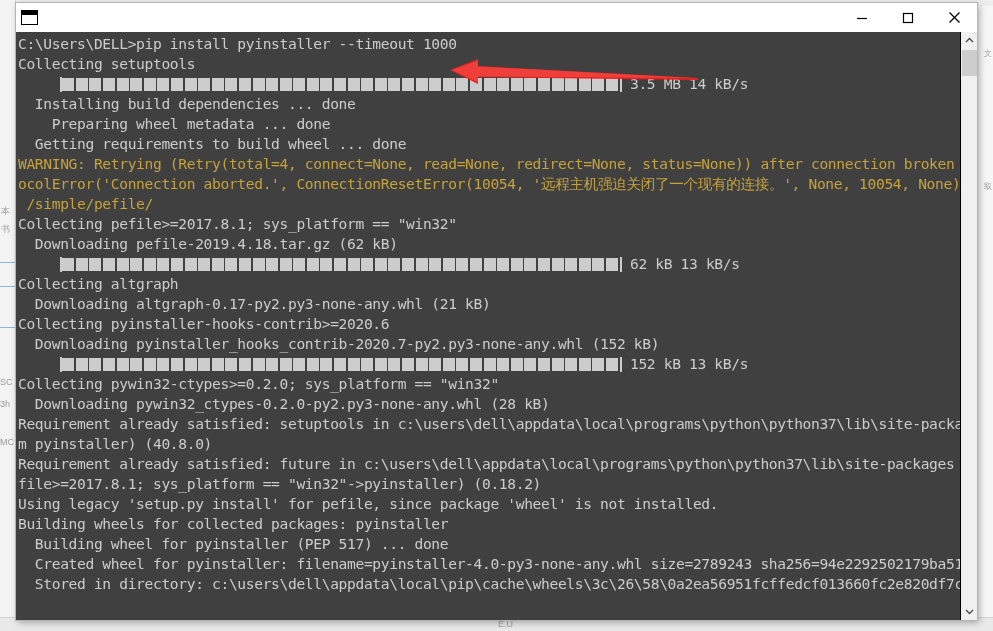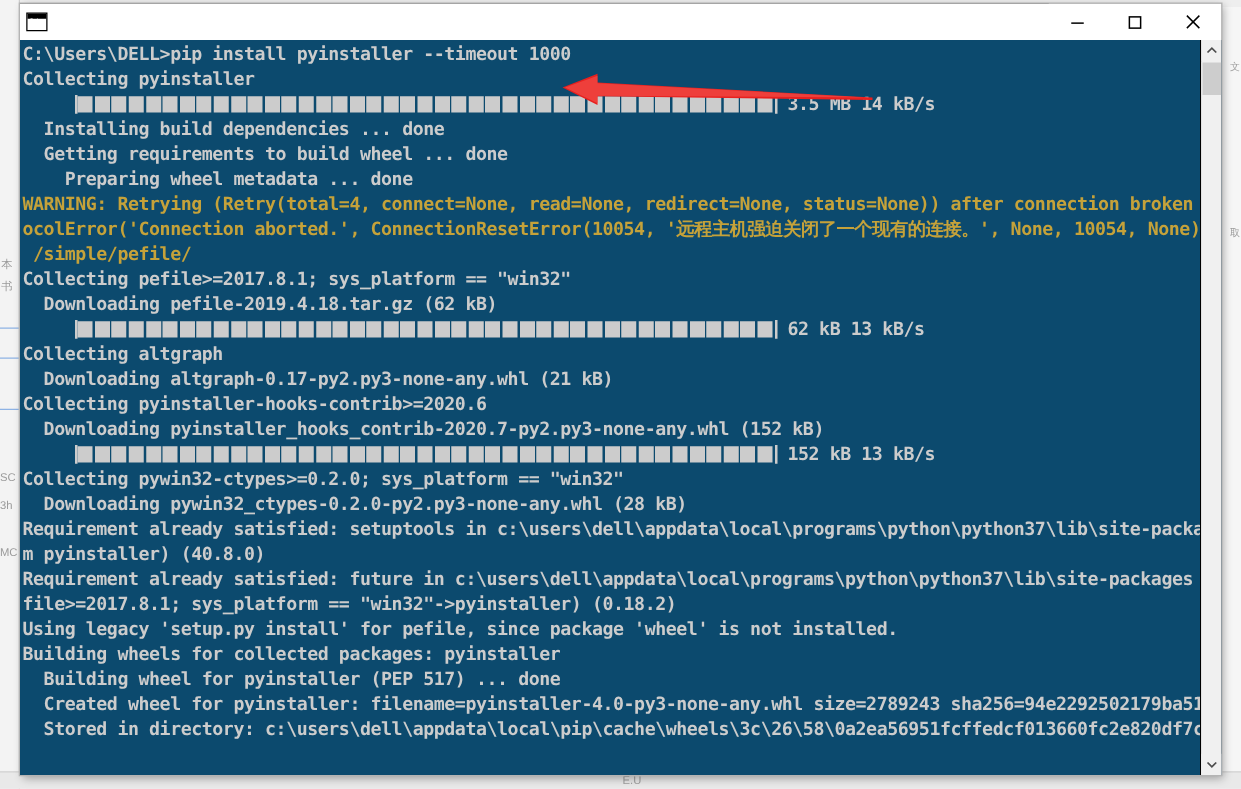--- a/index.html
+++ b/index.html
@@ -101,24 +101,23 @@
     width: 46px; height: 29px;
     display: flex; align-items: center; justify-content: center;
     background: #fff;
   }
   .win-ctl svg { display: block; }
 
   
   #console-area {
     flex: 1;
     position: relative;
-    background: #0c4a6e;
+    background: #404040;
     display: flex;
     overflow: hidden;
-    font-weight: bold;
   }
   #console-text {
     flex: 1;
     position: relative;
     padding: 2px 0 0 2px;
     overflow: hidden;
   }
   .cline {
     position: relative;
     height: 20px;
@@ -231,25 +230,25 @@
           <line x1="11.5" y1="1.5" x2="1.5" y2="11.5" stroke="#000" stroke-width="1.2"></line>
         </svg>
       </div>
     </div>
   </div>
 
   <div id="console-area">
 
     <div id="console-text">
         <div class="cline">C:\Users\DELL&gt;pip install pyinstaller --timeout 1000</div>
-        <div class="cline">Collecting pyinstaller</div>
+        <div class="cline">Collecting setuptools</div>
         <div class="cline"><span>     </span><span class="pbar-tick"></span><span class="pbar"><i></i><i></i><i></i><i></i><i></i><i></i><i></i><i></i><i></i><i></i><i></i><i></i><i></i><i></i><i></i><i></i><i></i><i></i><i></i><i></i><i></i><i></i><i></i><i></i><i></i><i></i><i></i><i></i><i></i><i></i><i></i><i></i><i></i><i></i><i></i><i></i><i></i><i></i><i></i><i></i><i></i></span><span class="pbar-tick"></span><span> 3.5 MB 14 kB/s</span></div>
         <div class="cline">  Installing build dependencies ... done</div>
+        <div class="cline">    Preparing wheel metadata ... done</div>
         <div class="cline">  Getting requirements to build wheel ... done</div>
-        <div class="cline">    Preparing wheel metadata ... done</div>
         <div class="cline warn">WARNING: Retrying (Retry(total=4, connect=None, read=None, redirect=None, status=None)) after connection broken by 'Prot</div>
         <div class="cline warn">ocolError('Connection aborted.', ConnectionResetError(10054, '远程主机强迫关闭了一个现有的连接。', None, 10054, None))': </div>
         <div class="cline warn"> /simple/pefile/</div>
         <div class="cline">Collecting pefile&gt;=2017.8.1; sys_platform == "win32"</div>
         <div class="cline">  Downloading pefile-2019.4.18.tar.gz (62 kB)</div>
         <div class="cline"><span>     </span><span class="pbar-tick"></span><span class="pbar"><i></i><i></i><i></i><i></i><i></i><i></i><i></i><i></i><i></i><i></i><i></i><i></i><i></i><i></i><i></i><i></i><i></i><i></i><i></i><i></i><i></i><i></i><i></i><i></i><i></i><i></i><i></i><i></i><i></i><i></i><i></i><i></i><i></i><i></i><i></i><i></i><i></i><i></i><i></i><i></i><i></i></span><span class="pbar-tick"></span><span> 62 kB 13 kB/s</span></div>
         <div class="cline">Collecting altgraph</div>
         <div class="cline">  Downloading altgraph-0.17-py2.py3-none-any.whl (21 kB)</div>
         <div class="cline">Collecting pyinstaller-hooks-contrib&gt;=2020.6</div>
         <div class="cline">  Downloading pyinstaller_hooks_contrib-2020.7-py2.py3-none-any.whl (152 kB)</div>

